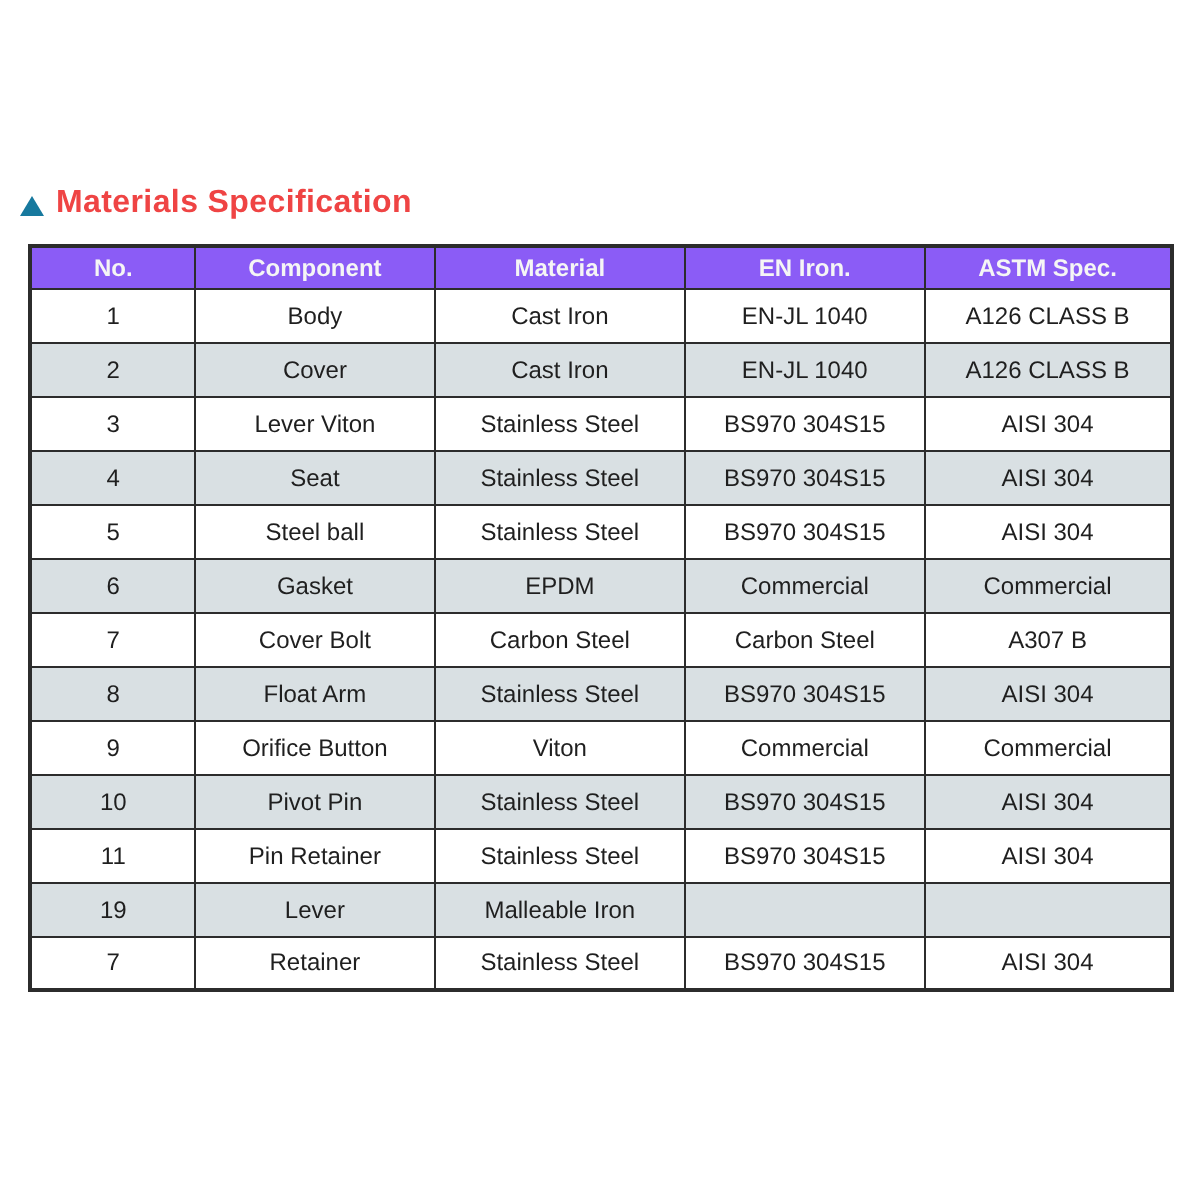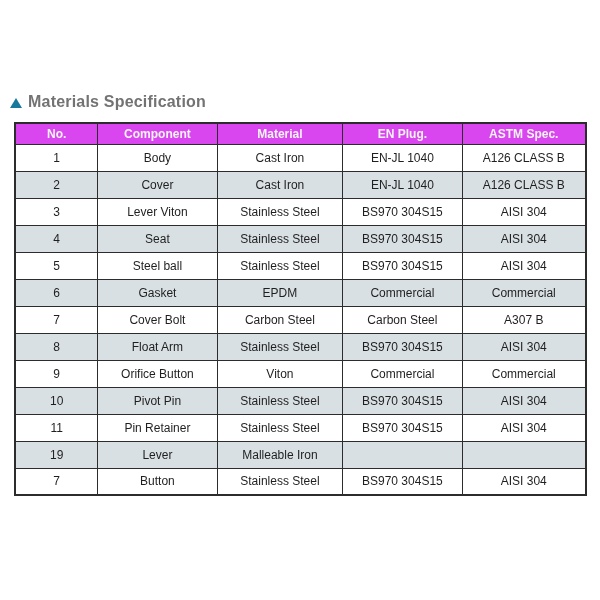--- a/index.html
+++ b/index.html
@@ -13,21 +13,21 @@
   .page {
     position: relative;
     width: 600px;
     height: 600px;
     background: #ffffff;
   }
   .section-title {
     position: absolute;
     left: 10px;
     top: 93px;
-    color: #737373;
+    color: #ef4444;
     font-size: 16px;
     font-weight: bold;
     display: flex;
     align-items: center;
     gap: 6px;
     letter-spacing: 0.2px;
   }
   .tri-icon {
     display: inline-block;
     width: 0;
@@ -50,21 +50,21 @@
     border: 1px solid #2C2C2C;
     text-align: center;
     vertical-align: middle;
     font-size: 12px;
     overflow: hidden;
     white-space: nowrap;
   }
   table.materials thead tr { height: 21px; }
   table.materials tbody tr { height: 27px; }
   table.materials th {
-    background: #d946ef;
+    background: #8b5cf6;
     color: #F5F5F5;
     font-weight: bold;
   }
   table.materials td {
     color: #1F1F1F;
     background: #FFFFFF;
   }
   table.materials tbody tr:nth-child(even) td {
     background: #D9E0E3;
   }
@@ -90,21 +90,21 @@
       <col class="c-component">
       <col class="c-material">
       <col class="c-en">
       <col class="c-astm">
     </colgroup>
     <thead>
       <tr>
           <th>No.</th>
           <th>Component</th>
           <th>Material</th>
-          <th>EN Plug.</th>
+          <th>EN Iron.</th>
           <th>ASTM Spec.</th>
         </tr>
     </thead>
     <tbody>
         <tr>
           <td>1</td>
           <td>Body</td>
           <td>Cast Iron</td>
           <td>EN-JL 1040</td>
           <td>A126 CLASS B</td>
@@ -181,21 +181,21 @@
         </tr>
         <tr>
           <td>19</td>
           <td>Lever</td>
           <td>Malleable Iron</td>
           <td></td>
           <td></td>
         </tr>
         <tr>
           <td>7</td>
-          <td>Button</td>
+          <td>Retainer</td>
           <td>Stainless Steel</td>
           <td>BS970 304S15</td>
           <td>AISI 304</td>
         </tr>
       </tbody>
   </table>
 
 </div>
 
 </body></html>

